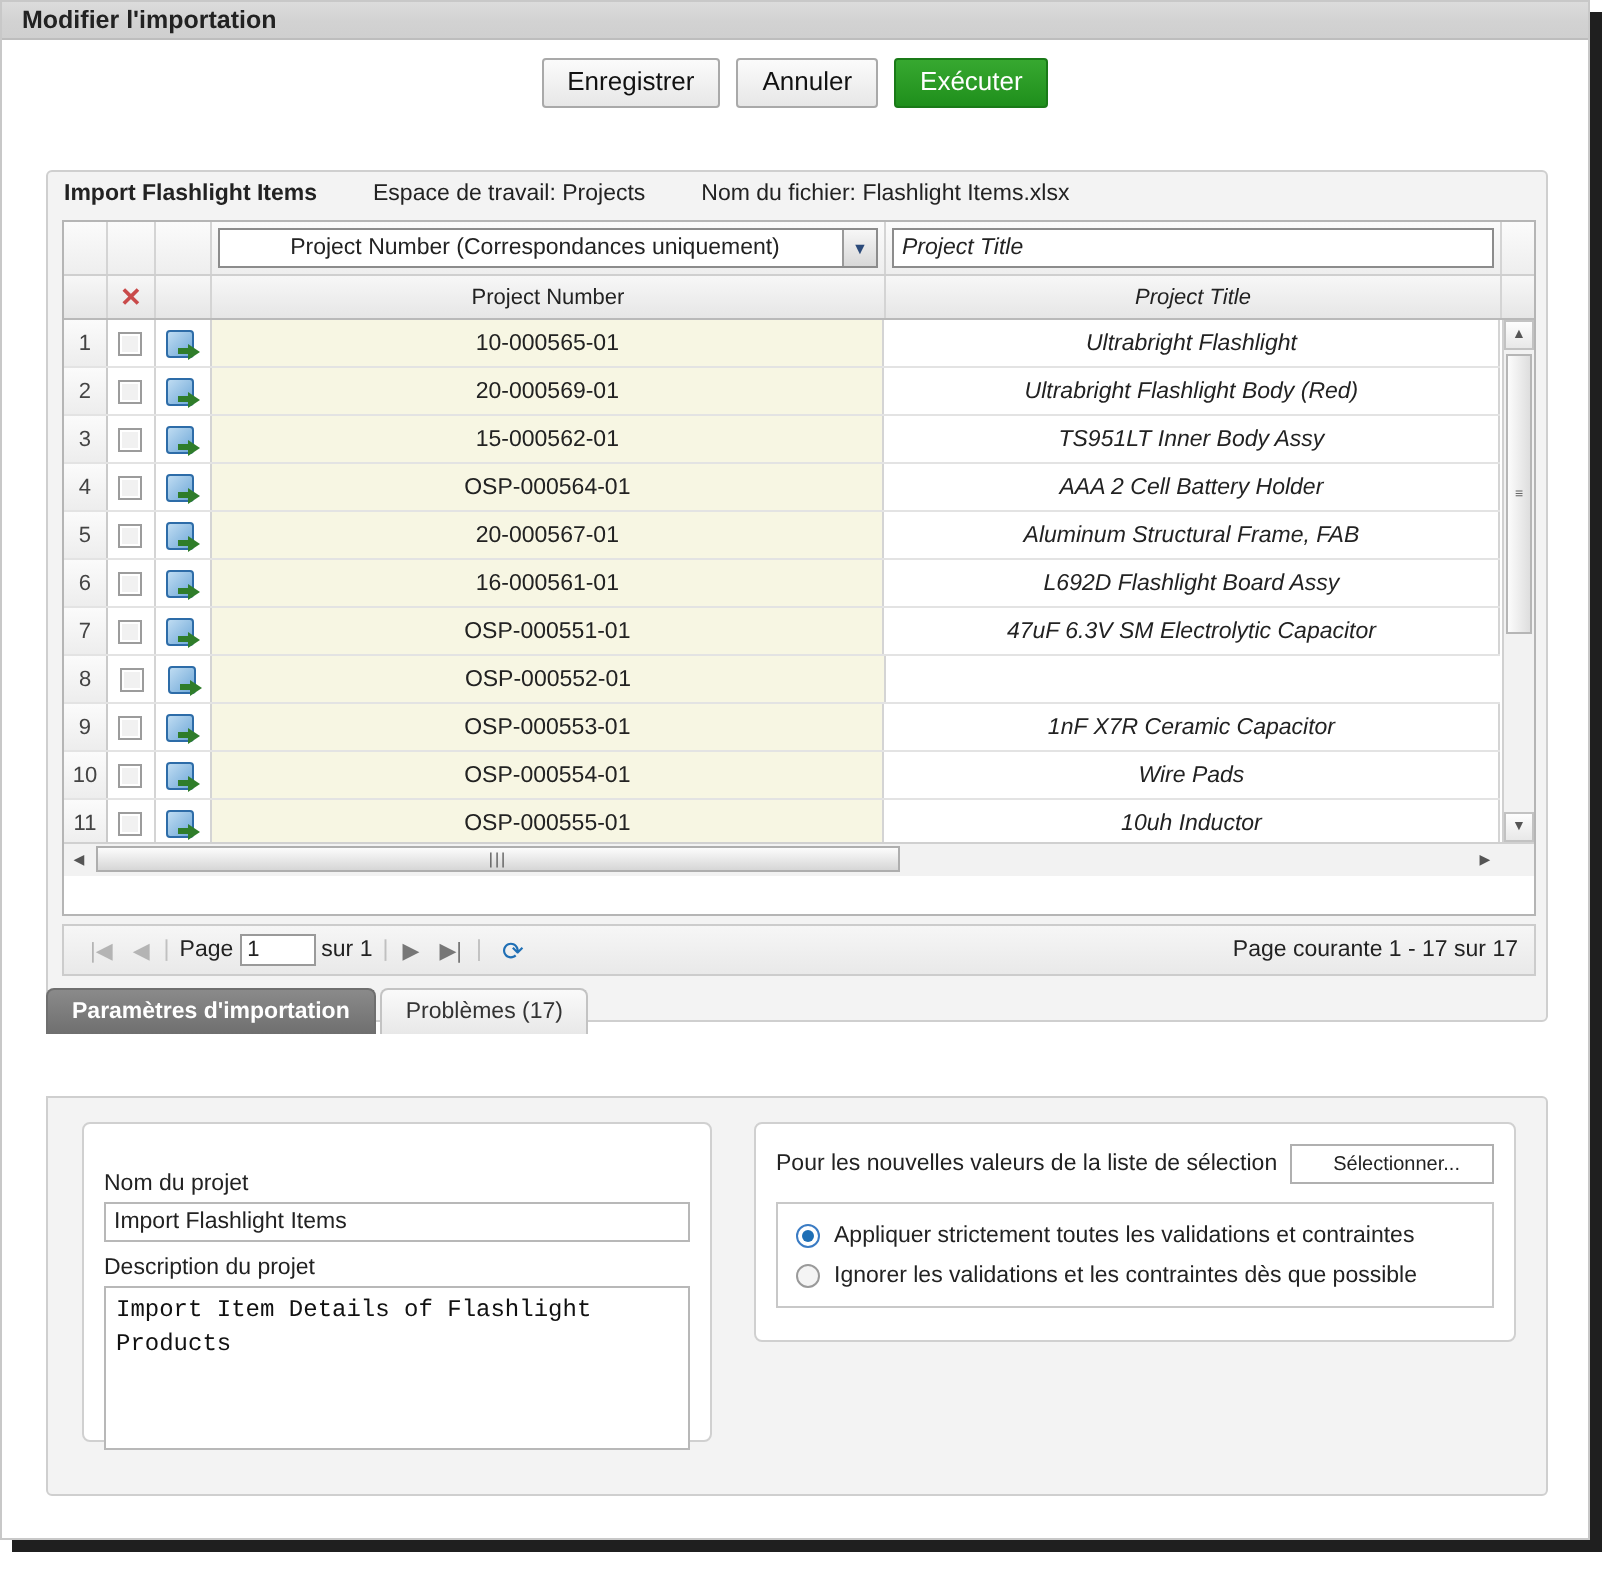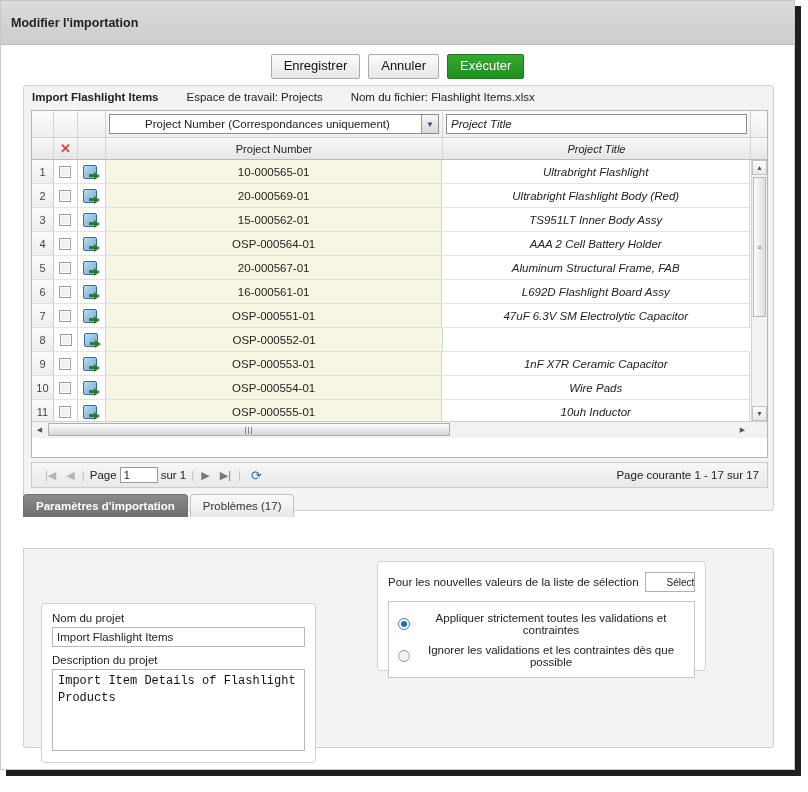--- a/index.html
+++ b/index.html
@@ -14,21 +14,21 @@
   .window{
     position:absolute;left:0;top:0;width:795px;height:770px;
     background:#ffffff;
     box-shadow:6px 6px 0 rgba(0,0,0,0.88);
     border:1px solid #c8c8c8;
     box-sizing:border-box;
     overflow:hidden;
   }
   
   .titlebar{
-    height:44px;
+    height:19px;
     background:linear-gradient(to bottom,#dcdcdc 0%, #d2d2d2 55%, #cfcfcf 100%);
     border-bottom:1px solid #bdbdbd;
     display:flex;align-items:center;
     padding-left:10px;
     box-sizing:border-box;
   }
   .titlebar .ttl{font-weight:bold;font-size:12.5px;color:#222;}
 
   
   .btnbar{
@@ -220,41 +220,41 @@
   .tab.sel{
     background:linear-gradient(to bottom,#8a8a8a,#6f6f6f);
     color:#ffffff;font-weight:bold;border-color:#6f6f6f;
   }
   .bottompanel{
     position:absolute;left:22px;top:547px;width:751px;height:200px;
     background:#f3f3f3;border:1px solid #cfcfcf;border-radius:0 3px 3px 3px;
     box-sizing:border-box;
   }
   .leftbox{
-    position:absolute;left:17px;top:12px;width:275px;height:160px;
+    position:absolute;left:17px;top:12px;width:315px;height:160px;
     background:#ffffff;border:1px solid #d0d0d0;border-radius:4px;
-    box-sizing:border-box;padding:8px 10px;margin-top:42px;
+    box-sizing:border-box;padding:24px 10px;
   }
   .flabel{font-size:11.5px;color:#222;margin-bottom:3px;}
   .finput{
     width:100%;height:20px;border:1px solid #b8b8b8;background:#ffffff;
     box-sizing:border-box;font-size:11.5px;display:flex;align-items:center;
     padding-left:4px;margin-bottom:7px;
   }
   .ftext{
     width:100%;height:82px;border:1px solid #b8b8b8;background:#ffffff;
     box-sizing:border-box;
     font-family:"Liberation Mono","DejaVu Sans Mono",monospace;
     font-size:12px;line-height:17px;
     padding:3px 5px;color:#111;
     white-space:pre-wrap;
     overflow:hidden;
   }
   .rightbox{
-    position:absolute;left:353px;top:12px;width:329px;height:110px;
+    position:absolute;left:353px;top:12px;width:381px;height:110px;
     background:#ffffff;border:1px solid #d0d0d0;border-radius:4px;
     box-sizing:border-box;padding:10px 10px;
   }
   .pickrow{display:flex;align-items:center;gap:6px;margin-bottom:9px;}
   .pickrow .lbl{font-size:11.5px;white-space:nowrap;}
   .pickbox{
     flex:1;height:20px;border:1px solid #b0b0b0;background:#ffffff;
     box-sizing:border-box;font-size:10px;display:flex;align-items:center;
     padding-left:21px;overflow:hidden;white-space:nowrap;
   }

